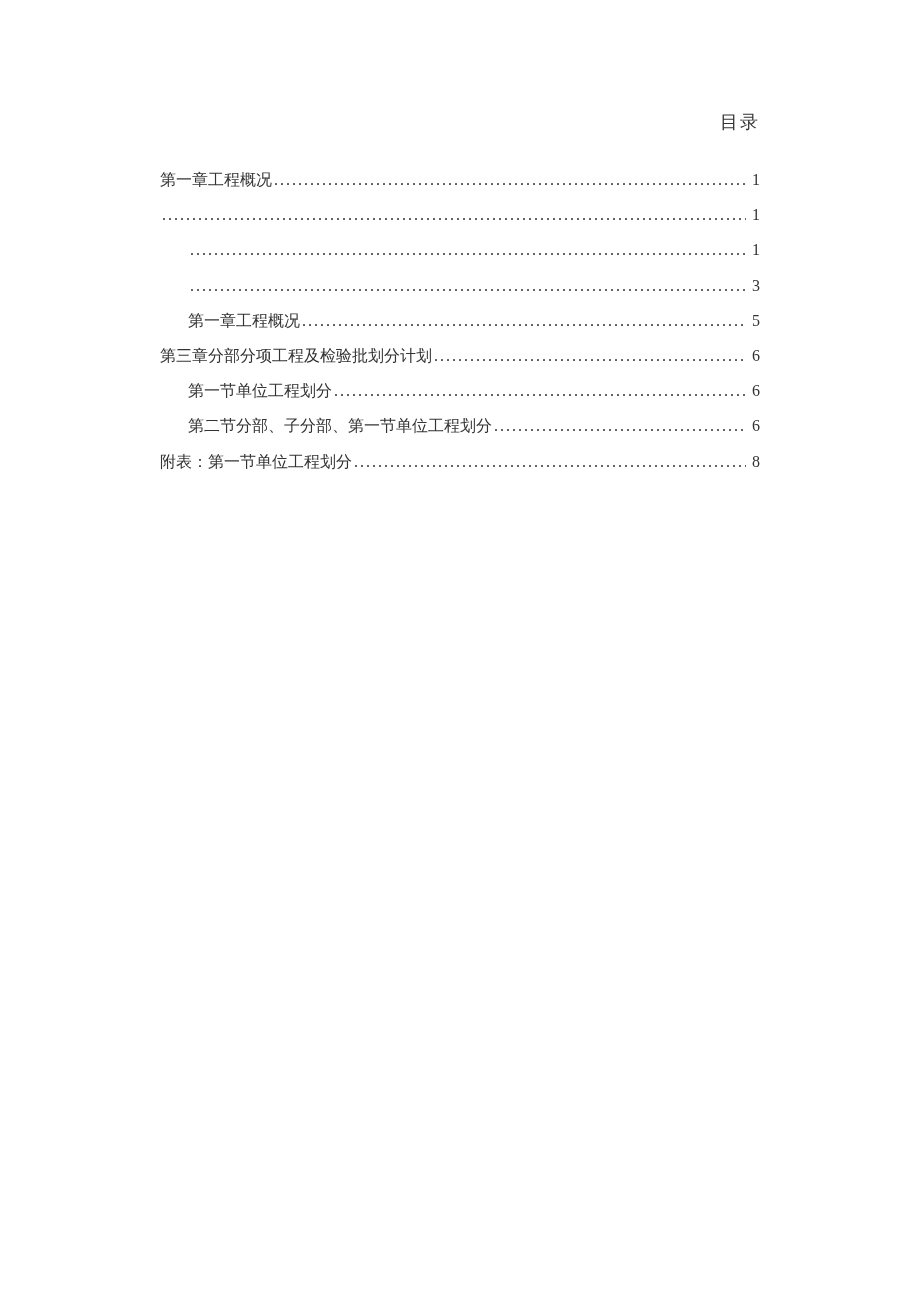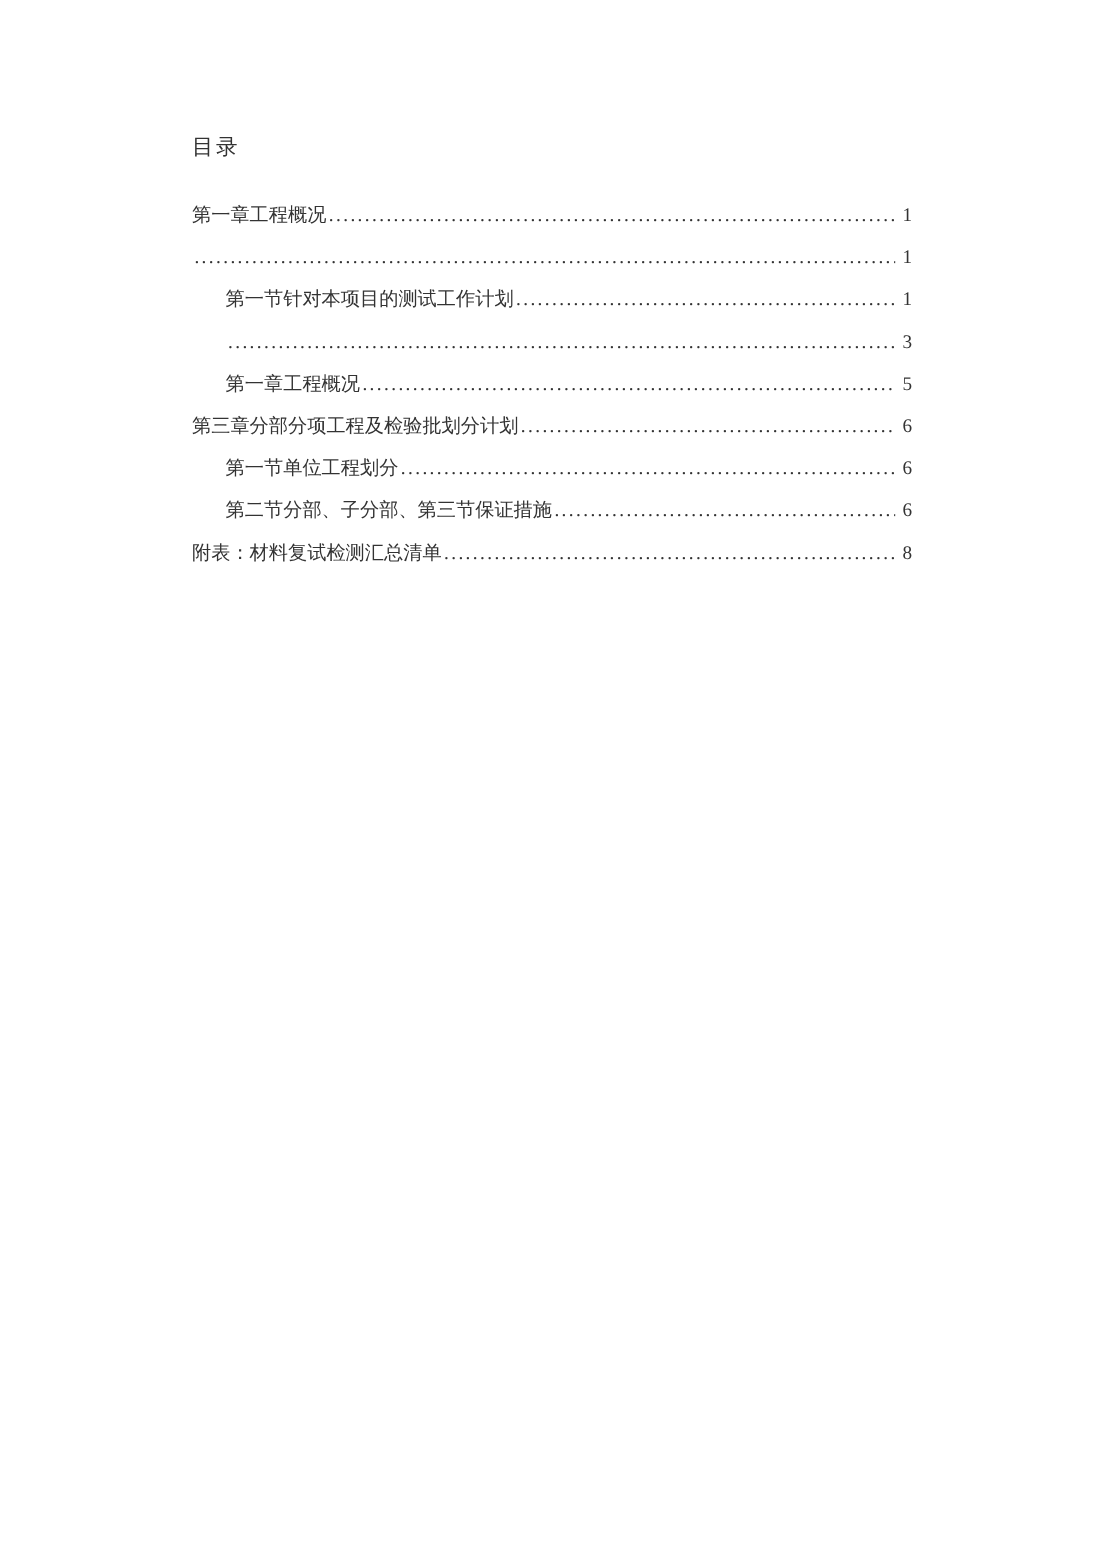--- a/index.html
+++ b/index.html
@@ -9,21 +9,21 @@
     }
     body {
       width: 920px;
       height: 1301px;
       background: #ffffff;
       font-family: "SimSun", "宋体", serif;
       color: #333333;
       padding: 110px 160px 0 160px;
     }
     .title {
-      text-align: left;
+      text-align: right;
       font-size: 18px;
       margin-bottom: 28px;
       letter-spacing: 2px;
     }
     .toc-entry {
       display: flex;
       align-items: baseline;
       font-size: 16px;
       line-height: 2.2;
       white-space: nowrap;
@@ -63,21 +63,20 @@
   <div class="toc-entry level-1">
     <span class="toc-label">第一章工程概况</span>
     <span class="toc-leader"></span>
     <span class="toc-page">1</span>
   </div>
   <div class="toc-entry level-1">
     <span class="toc-leader"></span>
     <span class="toc-page">1</span>
   </div>
   <div class="toc-entry level-2">
-    <span class="toc-label">第一节针对本项目的测试工作计划</span>
     <span class="toc-leader"></span>
     <span class="toc-page">1</span>
   </div>
   <div class="toc-entry level-2">
     <span class="toc-leader"></span>
     <span class="toc-page">3</span>
   </div>
   <div class="toc-entry level-2">
     <span class="toc-label">第一章工程概况</span>
     <span class="toc-leader"></span>
@@ -87,22 +86,22 @@
     <span class="toc-label">第三章分部分项工程及检验批划分计划</span>
     <span class="toc-leader"></span>
     <span class="toc-page">6</span>
   </div>
   <div class="toc-entry level-2">
     <span class="toc-label">第一节单位工程划分</span>
     <span class="toc-leader"></span>
     <span class="toc-page">6</span>
   </div>
   <div class="toc-entry level-2">
-    <span class="toc-label">第二节分部、子分部、第三节保证措施</span>
+    <span class="toc-label">第二节分部、子分部、第一节单位工程划分</span>
     <span class="toc-leader"></span>
     <span class="toc-page">6</span>
   </div>
   <div class="toc-entry level-1">
-    <span class="toc-label">附表：材料复试检测汇总清单</span>
+    <span class="toc-label">附表：第一节单位工程划分</span>
     <span class="toc-leader"></span>
     <span class="toc-page">8</span>
   </div>
 </div>
 
 </body></html>

